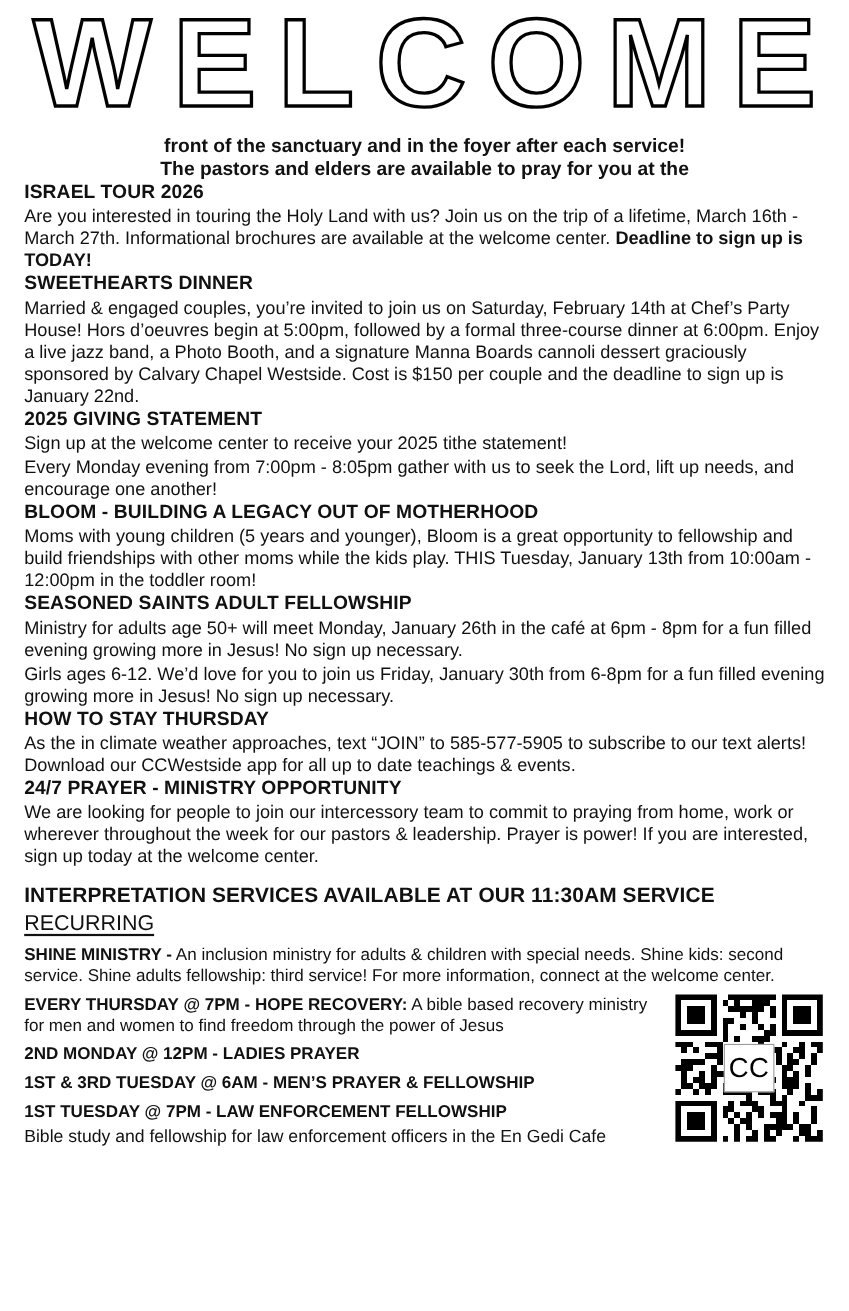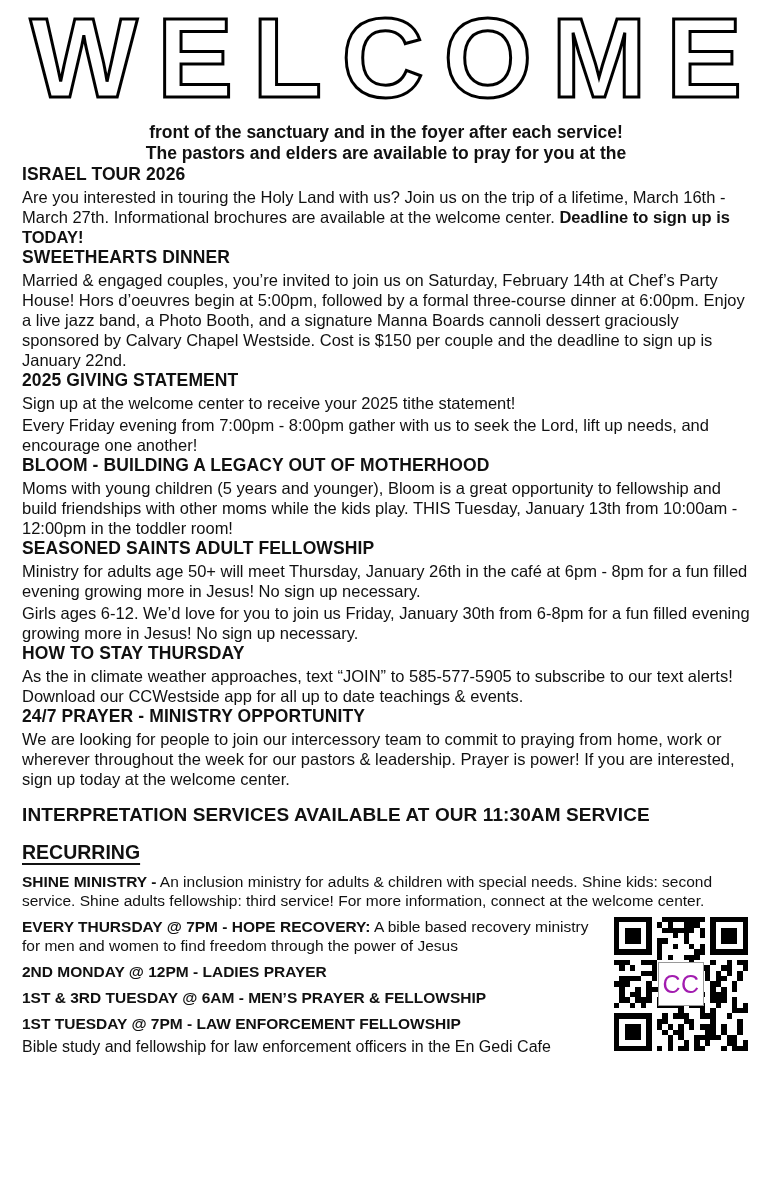--- a/index.html
+++ b/index.html
@@ -32,21 +32,21 @@
   .section h2 { font-size: 17.5px; font-weight: 700; line-height: 21px; letter-spacing: 0.1px; }
   .section p  { font-size: 16.5px; line-height: 20px; margin-top: 2px; }
   .bold-suffix { font-weight: 700; }
   .bold-suffix:empty { display: none; }
 
   .big-heading {
     margin-top: 14px; font-size: 19px; font-weight: 700; line-height: 24px;
     letter-spacing: 0.1px; white-space: nowrap;
   }
   .recurring-heading {
-    margin-top: 13px; font-size: 19.5px; font-weight: 700; line-height: 24px;
+    font-size: 19.5px; font-weight: 400; line-height: 24px;
     text-decoration: underline; text-decoration-thickness: 2px; text-underline-offset: 4px;
     display: inline-block;
   }
 
   .recurring-items { position: relative; margin-top: 8px; }
   .rec-item { font-size: 15.5px; line-height: 19px; margin-top: 7px; }
   .rec-item .rec-bold { font-weight: 700; text-align: right; }
   .rec-item.narrow { max-width: 582px; }
   .rec-item.plain-line { font-size: 16px; line-height: 20px; margin-top: 4px; }
   .rec-bold:empty, .rec-text:empty { display: none; }
@@ -56,21 +56,21 @@
     position: absolute; right: 2px; bottom: 6px;
     width: 134px; height: 134px; background: #fff;
   }
   .qr-wrap svg { width: 134px; height: 134px; display: block; }
   .qr-cc {
     position: absolute; left: 50%; top: 50%;
     transform: translate(-50%, -50%);
     width: 46px; height: 44px;
     background: #fff; border: 1.5px solid #9a9a9a;
     display: flex; align-items: center; justify-content: center;
-    font-size: 25px; color: #a21caf; font-weight: 400; letter-spacing: 0.5px;
+    font-size: 25px; color: #000000; font-weight: 400; letter-spacing: 0.5px;
   }
 </style>
 </head>
 <body>
 
 <div class="page">
 
   
   <div class="title-row">
     <span class="title-letter">W</span>
@@ -98,31 +98,31 @@
     <h2>SWEETHEARTS DINNER</h2>
     <p><span>Married &amp; engaged couples, you’re invited to join us on Saturday, February 14th at Chef’s Party House! Hors d’oeuvres begin at 5:00pm, followed by a formal three-course dinner at 6:00pm. Enjoy a live jazz band, a Photo Booth, and a signature Manna Boards cannoli dessert graciously sponsored by Calvary Chapel Westside. Cost is $150 per couple and the deadline to sign up is January 22nd.</span></p>
   </div>
 
   <div class="section">
     <h2>2025 GIVING STATEMENT</h2>
     <p><span>Sign up at the welcome center to receive your 2025 tithe statement!</span></p>
   </div>
 
   <div class="section">
-    <p><span>Every Friday evening from 7:00pm - 8:00pm gather with us to seek the Lord, lift up needs, and encourage one another!</span></p>
+    <p><span>Every Monday evening from 7:00pm - 8:05pm gather with us to seek the Lord, lift up needs, and encourage one another!</span></p>
   </div>
 
   <div class="section">
     <h2>BLOOM - BUILDING A LEGACY OUT OF MOTHERHOOD</h2>
     <p><span>Moms with young children (5 years and younger), Bloom is a great opportunity to fellowship and build friendships with other moms while the kids play. THIS Tuesday, January 13th from 10:00am - 12:00pm in the toddler room!</span></p>
   </div>
 
   <div class="section">
     <h2>SEASONED SAINTS ADULT FELLOWSHIP</h2>
-    <p><span>Ministry for adults age 50+ will meet Thursday, January 26th in the café at 6pm - 8pm for a fun filled evening growing more in Jesus! No sign up necessary.</span></p>
+    <p><span>Ministry for adults age 50+ will meet Monday, January 26th in the café at 6pm - 8pm for a fun filled evening growing more in Jesus! No sign up necessary.</span></p>
   </div>
 
   <div class="section">
     <p><span>Girls ages 6-12. We’d love for you to join us Friday, January 30th from 6-8pm for a fun filled evening growing more in Jesus! No sign up necessary.</span></p>
   </div>
 
   <div class="section">
     <h2>HOW TO STAY THURSDAY</h2>
     <p><span>As the in climate weather approaches, text “JOIN” to 585-577-5905 to subscribe to our text alerts! Download our CCWestside app for all up to date teachings &amp; events.</span></p>
   </div>

